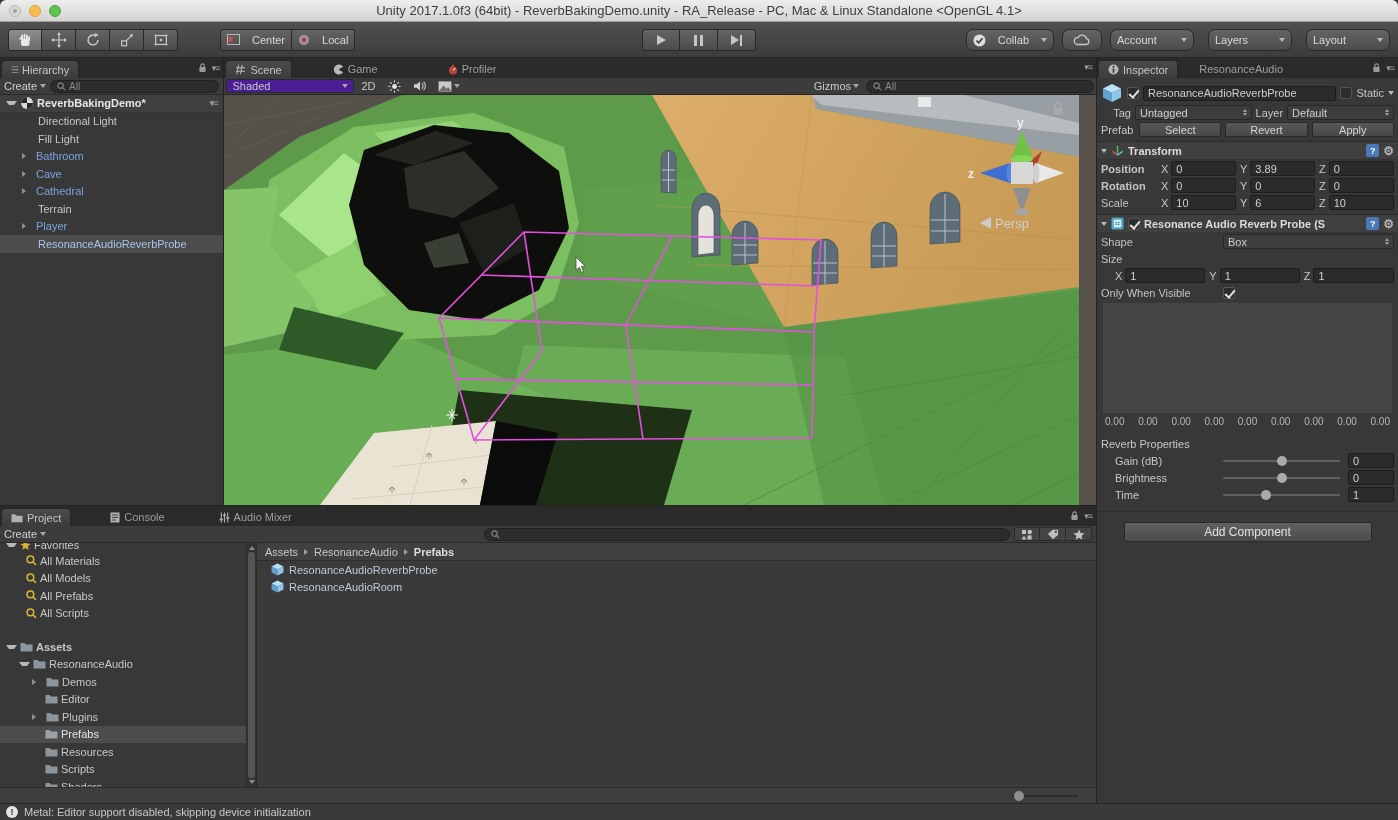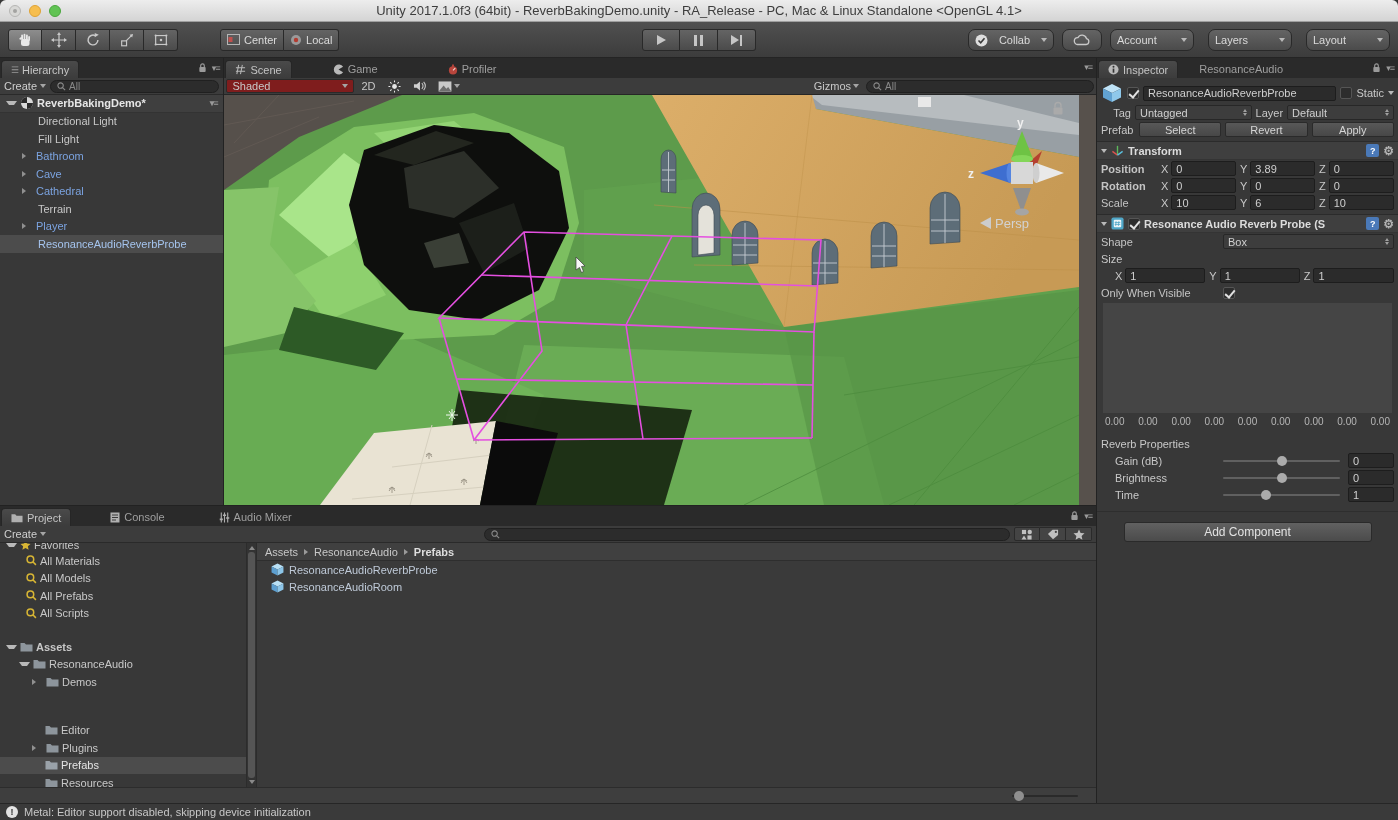--- a/index.html
+++ b/index.html
@@ -17,21 +17,21 @@
   .light.min{background:#f6be4f;border:1px solid #dfa336;}
   .light.max{background:#61c354;border:1px solid #4aa73e;}
   .wtitle{flex:1;text-align:center;color:#3d3d3d;font-size:13px;}
 
   
   .toolbar{height:36px;background:linear-gradient(#505050,#3c3c3c);border-bottom:1px solid #242424;
            display:flex;align-items:center;padding:0 8px;position:relative;}
   .tgroup{display:flex;}
   .tbtn{height:22px;min-width:34px;padding:0 6px;background:linear-gradient(#646464,#4b4b4b);
         border:1px solid #292929;border-left-width:0;display:flex;align-items:center;justify-content:center;
-        gap:4px;color:#dadada;}
+        gap:12px;color:#dadada;}
   .tgroup .tbtn:first-child{border-left-width:1px;border-radius:3px 0 0 3px;}
   .tgroup .tbtn:last-child{border-radius:0 3px 3px 0;}
   .tbtn.single{border-left-width:1px;border-radius:7px;}
   .tbtn.on{background:linear-gradient(#8d8d8d,#6b6b6b);}
   .playgroup{position:absolute;left:50%;top:7px;transform:translateX(-50%);display:flex;}
   .rightbar{position:absolute;right:8px;top:7px;display:flex;align-items:center;}
   .tri{width:0;height:0;display:inline-block;}
   .tri.down{border-left:3.5px solid transparent;border-right:3.5px solid transparent;border-top:4.5px solid #b9b9b9;}
   .tri.right{border-top:3.5px solid transparent;border-bottom:3.5px solid transparent;border-left:4.5px solid #909090;}
   .tri.tiny{border-left:3px solid transparent;border-right:3px solid transparent;border-top:4px solid #a5a5a5;}
@@ -65,21 +65,21 @@
   .hrow.scene-root{background:#3f3f3f;border-bottom:1px solid #333;color:#e6e6e6;font-weight:bold;position:relative;}
   .hrow .twisty{width:11px;display:flex;justify-content:center;flex:none;}
   .indent{width:13px;flex:none;}
   .prefab{color:#7ba3e0;}
   .hrow.sel{background:#4c4c4c;}
   .hrow.sel .prefab{color:#a5c4ee;}
 
   
   .sceneview{width:932px;display:flex;flex-direction:column;background:#383838;}
   .scenetool{height:17px;background:#3c3c3c;border-bottom:1px solid #262626;display:flex;align-items:center;padding:0 2px;gap:2px;flex:none;}
-  .dd{height:14px;display:flex;align-items:center;justify-content:space-between;padding:0 5px;background:#7f1d1d;
+  .dd{height:14px;display:flex;align-items:center;justify-content:space-between;padding:0 5px;background:#4c1d95;
       border:1px solid #2a2a2a;border-radius:2px;color:#c8c8c8;gap:6px;}
   .mini{height:14px;display:flex;align-items:center;justify-content:center;padding:0 5px;color:#c8c8c8;gap:2px;}
   .scanvas{flex:1;position:relative;background:#57514c;}
 
   
   .project{height:298px;border-top:1px solid #222;display:flex;flex-direction:column;background:#383838;}
   .pbody{flex:1;display:flex;overflow:hidden;}
   .ptree{width:246px;overflow:hidden;padding-top:0;}
   .pscroll{width:11px;background:#333;border-left:1px solid #2c2c2c;border-right:1px solid #2c2c2c;
            display:flex;flex-direction:column;align-items:center;}
@@ -662,21 +662,21 @@
                 </svg>
               <span>ResonanceAudio</span>
             </div>
             <div class="hrow" style="padding-left:32px;">
               <span class="twisty tri right"></span>
               <svg width="13" height="10" viewBox="0 0 13 10">
                   <path d="M0.5,1 h4 l1.5,1.5 h6.5 v7 h-12 Z" fill="#8d959c"></path>
                 </svg>
               <span>Demos</span>
             </div>
-            <div class="hrow" style="padding-left:45px;margin-top:31px;">
+            <div class="hrow" style="padding-left:45px;">
               <svg width="13" height="10" viewBox="0 0 13 10">
                   <path d="M0.5,1 h4 l1.5,1.5 h6.5 v7 h-12 Z" fill="#8d959c"></path>
                 </svg>
               <span>Editor</span>
             </div>
             <div class="hrow" style="padding-left:32px;">
               <span class="twisty tri right"></span>
               <svg width="13" height="10" viewBox="0 0 13 10">
                   <path d="M0.5,1 h4 l1.5,1.5 h6.5 v7 h-12 Z" fill="#8d959c"></path>
                 </svg>

